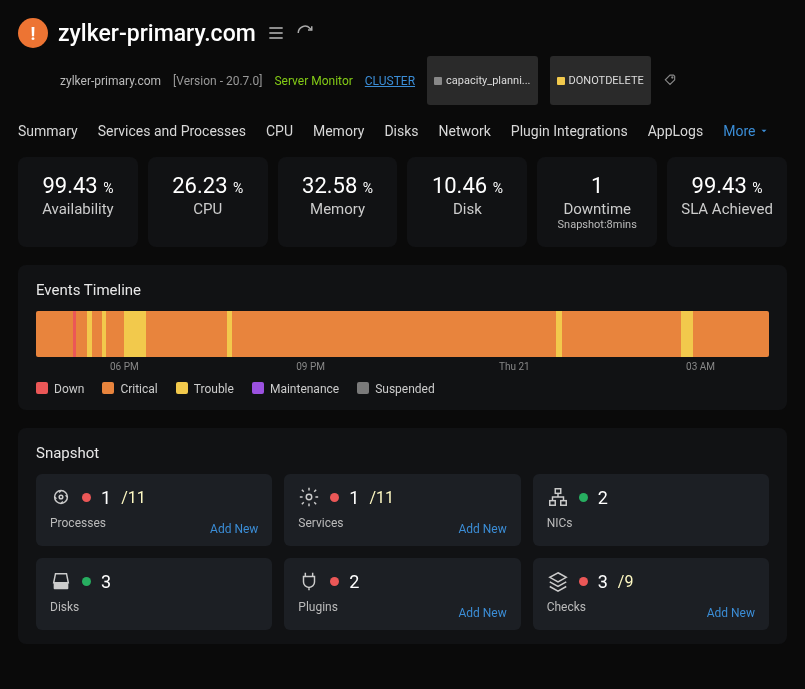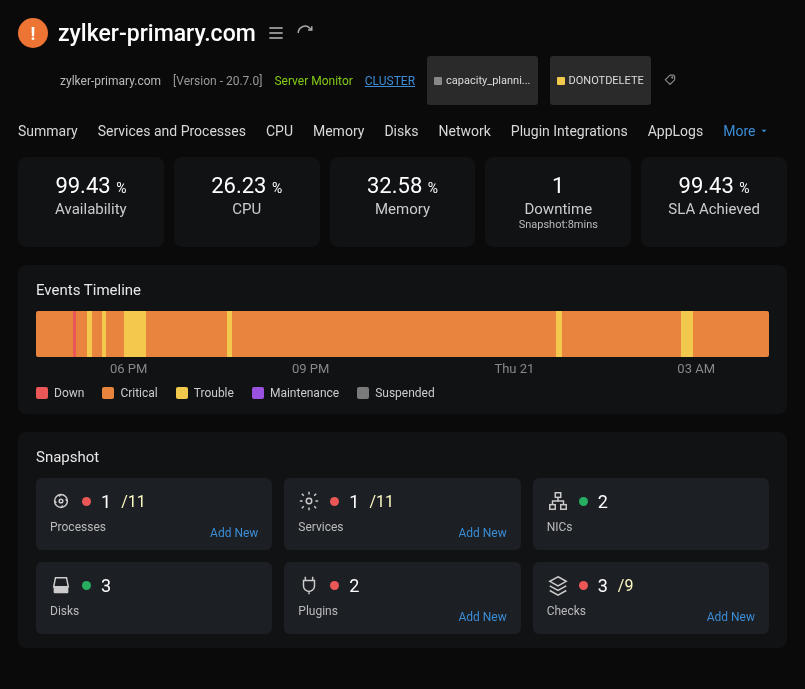--- a/index.html
+++ b/index.html
@@ -24,28 +24,28 @@
 .metric-val { font-size:22px; font-weight:400; color:#fff; }
 .metric-val .pct { font-size:14px; margin-left:2px; }
 .metric-label { font-size:15px; color:#ccc; margin-top:2px; }
 .metric-sub { font-size:11px; color:#bbb; }
 .panel { background:#111214; border-radius:8px; padding:16px 18px 14px; margin-bottom:18px; }
 .panel-title { font-size:15px; color:#e8e8e8; margin-bottom:12px; }
 .timeline-bar { position:relative; height:46px; background:#e8843d; border-radius:2px; overflow:hidden; }
 .tl-seg { position:absolute; top:0; bottom:0; }
 .tl-red { background:#eb5757; }
 .tl-yellow { background:#f2c94c; }
-.time-ticks { display:flex; justify-content:space-between; font-size:13px; color:#888; margin-top:4px; padding:0 4px; }
+.time-ticks { display:flex; justify-content:space-between; font-size:10px; color:#888; margin-top:4px; padding:0 4px; }
 .time-ticks span { flex:1; }
 .time-ticks span:nth-child(1){ text-align:left; padding-left:70px;}
 .time-ticks span:nth-child(2){ text-align:center; padding-left:0px;}
 .time-ticks span:nth-child(3){ text-align:center; padding-left:70px;}
 .time-ticks span:nth-child(4){ text-align:right; padding-right:50px;}
 .legend { display:flex; gap:18px; font-size:12px; color:#ccc; margin-top:10px; }
-.legend-item { display:flex; align-items:center; gap:6px; }
+.legend-item { display:flex; gap:6px; }
 .leg-swatch { width:12px; height:12px; border-radius:2px; }
 .snapshot-grid { display:grid; grid-template-columns:repeat(3,1fr); gap:12px; }
 .snap-card { background:#1c1f24; border-radius:6px; padding:12px 14px 10px; position:relative; min-height:72px; }
 .snap-top { display:flex; align-items:center; gap:10px; }
 .snap-icon { color:#ccc; width:22px; height:22px; display:flex; align-items:center; justify-content:center; }
 .snap-count { font-size:18px; color:#fff; }
 .snap-total { font-size:16px; color:#fef9c3; }
 .snap-label { font-size:12px; color:#bbb; margin-top:8px; }
 .snap-addnew { position:absolute; right:14px; bottom:10px; font-size:12px; color:#3b8dd6; cursor:pointer; }
 .status-dot { width:9px; height:9px; border-radius:50%; }
@@ -115,20 +115,24 @@
       <div class="metric-val">99.43<span class="pct"> %</span></div>
       <div class="metric-label">Availability</div>
     </div>
     <div class="metric-card">
       <div class="metric-val">26.23<span class="pct"> %</span></div>
       <div class="metric-label">CPU</div>
     </div>
     <div class="metric-card">
       <div class="metric-val">32.58<span class="pct"> %</span></div>
       <div class="metric-label">Memory</div>
+    </div>
+    <div class="metric-card">
+      <div class="metric-val">10.46<span class="pct"> %</span></div>
+      <div class="metric-label">Disk</div>
     </div>
     <div class="metric-card">
       <div class="metric-val">1</div>
       <div class="metric-label">Downtime</div>
       <div class="metric-sub">Snapshot:8mins</div>
     </div>
     <div class="metric-card">
       <div class="metric-val">99.43<span class="pct"> %</span></div>
       <div class="metric-label">SLA Achieved</div>
     </div>

